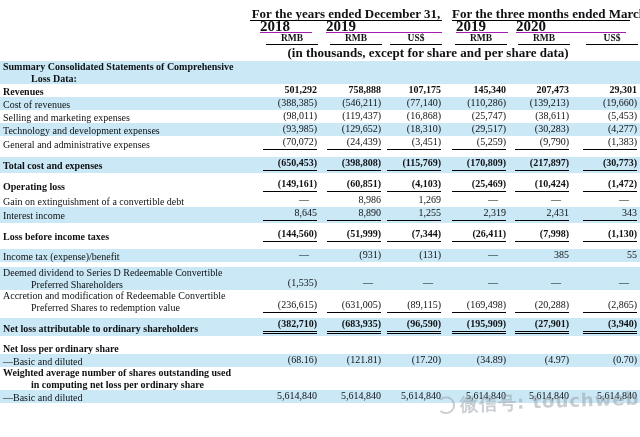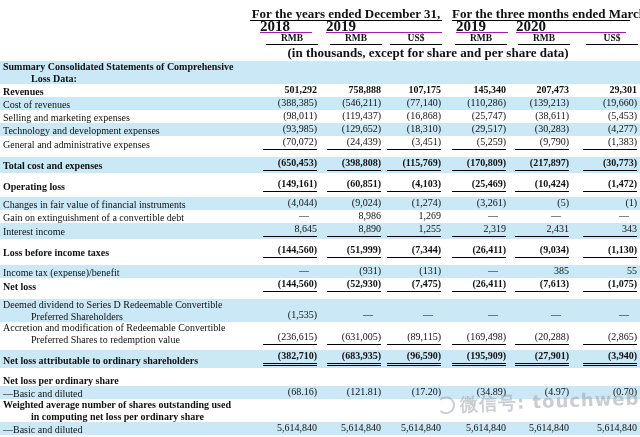--- a/index.html
+++ b/index.html
@@ -206,31 +206,20 @@
           <td class="lbl">
             <div class="l1">Operating loss</div>
           </td>
           <td class="num"><span class="val">(149,161)</span></td>
           <td class="num"><span class="val">(60,851)</span></td>
           <td class="num"><span class="val">(4,103)</span></td>
           <td class="num"><span class="val">(25,469)</span></td>
           <td class="num"><span class="val">(10,424)</span></td>
           <td class="num"><span class="val">(1,472)</span></td>
         </tr>
-        <tr class="shade gap-sm">
-          <td class="lbl">
-            <div class="l1">Changes in fair value of financial instruments</div>
-          </td>
-          <td class="num"><span class="val">(4,044)</span></td>
-          <td class="num"><span class="val">(9,024)</span></td>
-          <td class="num"><span class="val">(1,274)</span></td>
-          <td class="num"><span class="val">(3,261)</span></td>
-          <td class="num"><span class="val">(5)</span></td>
-          <td class="num"><span class="val">(1)</span></td>
-        </tr>
         <tr class="">
           <td class="lbl">
             <div class="l1">Gain on extinguishment of a convertible debt</div>
           </td>
           <td class="num"><span class="val dash">—</span></td>
           <td class="num"><span class="val">8,986</span></td>
           <td class="num"><span class="val">1,269</span></td>
           <td class="num"><span class="val dash">—</span></td>
           <td class="num"><span class="val dash">—</span></td>
           <td class="num"><span class="val dash">—</span></td>
@@ -247,44 +236,33 @@
           <td class="num"><span class="val">343</span></td>
         </tr>
         <tr class="bold u1 gap-md">
           <td class="lbl">
             <div class="l1">Loss before income taxes</div>
           </td>
           <td class="num"><span class="val">(144,560)</span></td>
           <td class="num"><span class="val">(51,999)</span></td>
           <td class="num"><span class="val">(7,344)</span></td>
           <td class="num"><span class="val">(26,411)</span></td>
-          <td class="num"><span class="val">(9,034)</span></td>
+          <td class="num"><span class="val">(7,998)</span></td>
           <td class="num"><span class="val">(1,130)</span></td>
         </tr>
         <tr class="shade gap-md">
           <td class="lbl">
             <div class="l1">Income tax (expense)/benefit</div>
           </td>
           <td class="num"><span class="val dash">—</span></td>
           <td class="num"><span class="val">(931)</span></td>
           <td class="num"><span class="val">(131)</span></td>
           <td class="num"><span class="val dash">—</span></td>
           <td class="num"><span class="val">385</span></td>
           <td class="num"><span class="val">55</span></td>
-        </tr>
-        <tr class="bold u1">
-          <td class="lbl">
-            <div class="l1">Net loss</div>
-          </td>
-          <td class="num"><span class="val">(144,560)</span></td>
-          <td class="num"><span class="val">(52,930)</span></td>
-          <td class="num"><span class="val">(7,475)</span></td>
-          <td class="num"><span class="val">(26,411)</span></td>
-          <td class="num"><span class="val">(7,613)</span></td>
-          <td class="num"><span class="val">(1,075)</span></td>
         </tr>
         <tr class="shade gap-md">
           <td class="lbl">
             <div class="l1">Deemed dividend to Series D Redeemable Convertible</div>
             <div class="l2">Preferred Shareholders</div>
           </td>
           <td class="num"><span class="val">(1,535)</span></td>
           <td class="num"><span class="val dash">—</span></td>
           <td class="num"><span class="val dash">—</span></td>
           <td class="num"><span class="val dash">—</span></td>

